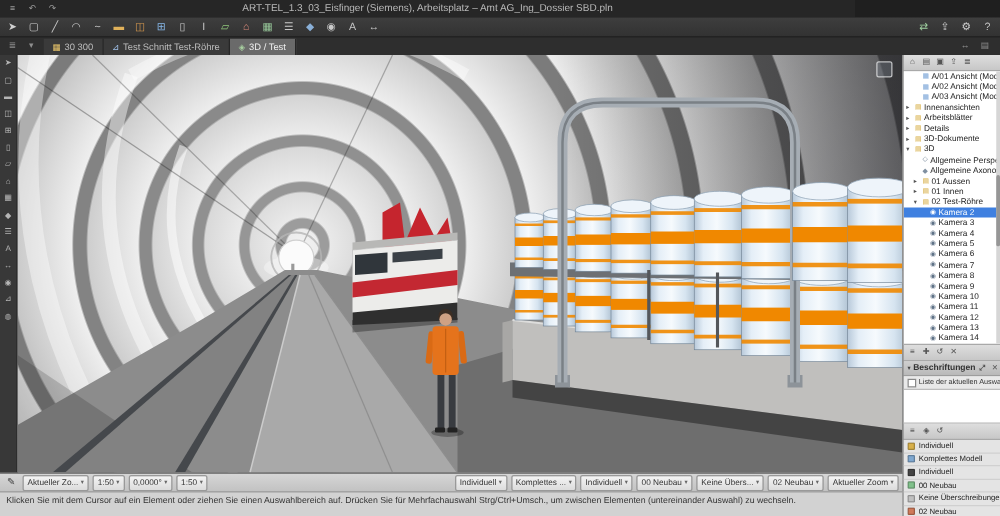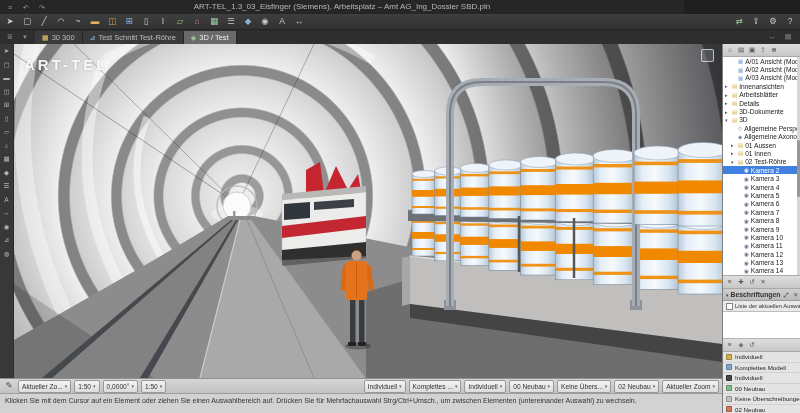--- a/index.html
+++ b/index.html
@@ -384,21 +384,20 @@
         <rect x="345" y="254" width="5.5" height="46" fill="#383b40"></rect>
         <rect x="334" y="298" width="8" height="4" rx="1" fill="#222"></rect>
         <rect x="344" y="298" width="8" height="4" rx="1" fill="#222"></rect>
         <rect x="329" y="221" width="5" height="26" rx="2" fill="#d96a15" transform="rotate(6 331 221)"></rect>
         <rect x="352" y="221" width="5" height="26" rx="2" fill="#d96a15" transform="rotate(-6 354 221)"></rect>
         <rect x="332" y="217" width="21" height="39" rx="3" fill="#e5731c"></rect>
         <line x1="342.5" y1="219" x2="342.5" y2="254" stroke="#c45f12" stroke-width="1"></line>
         <circle cx="342.5" cy="209" r="5.8" fill="#3c2e24"></circle>
         <circle cx="342.5" cy="211.5" r="5" fill="#cfa183"></circle>
       </svg></div>
-  <div id="watermark">ART-TEL</div>
   <div id="navcube"></div>
 </div>
 
 <div class="abs" id="right-panel">
   <div class="panel-iconrow" id="nav-toolbar">
       <span class="ticon" style="color:">⌂</span>
       <span class="ticon" style="color:">▤</span>
       <span class="ticon" style="color:">▣</span>
       <span class="ticon" style="color:">⇪</span>
       <span class="ticon" style="color:">≣</span>

